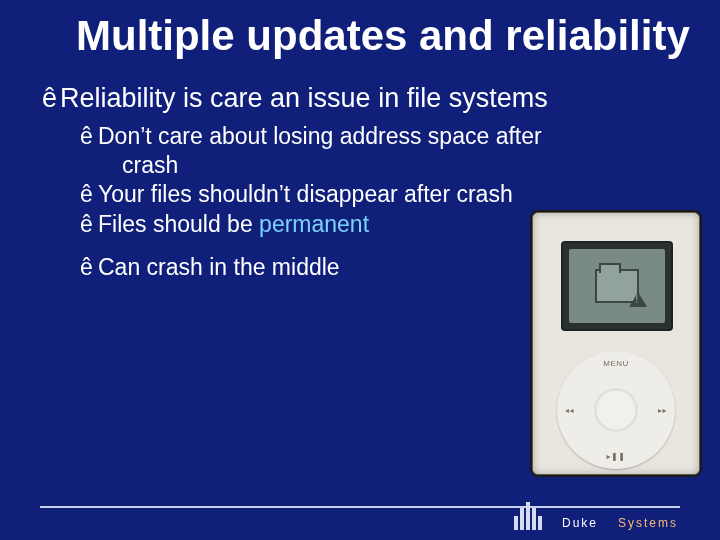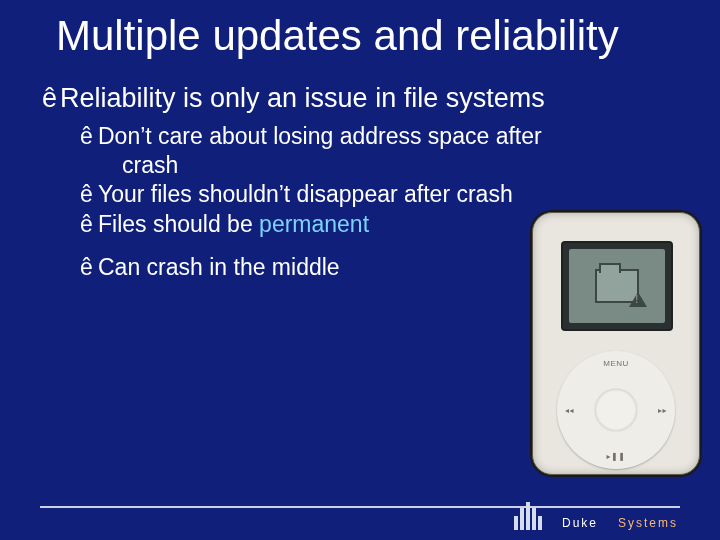--- a/index.html
+++ b/index.html
@@ -4,25 +4,25 @@
 <style>
   * { margin: 0; padding: 0; box-sizing: border-box; }
   html, body { width: 720px; height: 540px; overflow: hidden; }
   body {
     background: #0f1f7a;
     font-family: Arial, Helvetica, sans-serif;
     color: #ffffff;
     position: relative;
   }
   .title {
-    padding: 12px 0 8px 56px;
+    padding: 12px 0 8px 76px;
     font-size: 42px;
     line-height: 1.12;
     color: #ffffff;
-    font-weight: 400;
+    font-weight: 700;
   }
   .content {
     padding: 14px 0 0 42px;
   }
   .l1 {
     font-size: 27px;
     line-height: 1.28;
     margin-bottom: 6px;
     color: #ffffff;
     padding-right: 20px;
@@ -45,21 +45,21 @@
   .highlight { color: #7dd3fc; font-weight: 400; }
 
   
   .device {
     position: absolute;
     right: 20px;
     top: 212px;
     width: 168px;
     height: 263px;
     background: #e8e6df;
-    border-radius: 20px;
+    border-radius: 6px;
     border: 1px solid #5b584c;
     box-shadow: inset 0 0 8px rgba(0,0,0,0.25), 0 0 0 2px #1a1a1a;
   }
   .device .screen-outer {
     position: absolute;
     left: 28px; top: 28px;
     width: 112px; height: 90px;
     background: #2a3030;
     border-radius: 4px;
     border: 2px solid #1d2222;
@@ -161,21 +161,21 @@
   .brand .text2 { font-size: 12px; letter-spacing: 2px; color: #fdba74; }
 </style>
 </head>
 <body>
 
 <div class="title">Multiple updates and reliability</div>
 
 <div class="content">
 
   <div class="l1">
-    <span class="bullet">ê</span><span>Reliability is only an issue in file systems</span>
+    <span class="bullet">ê</span><span>Reliability is care an issue in file systems</span>
   </div>
   <div class="l2-group">
     <div class="l2">
       <span class="bullet">ê</span><span>Don’t care about losing address space after</span>
       <span class="cont">crash</span>
     </div>
     <div class="l2">
       <span class="bullet">ê</span><span>Your files shouldn’t disappear after crash</span>
     </div>
     <div class="l2">

